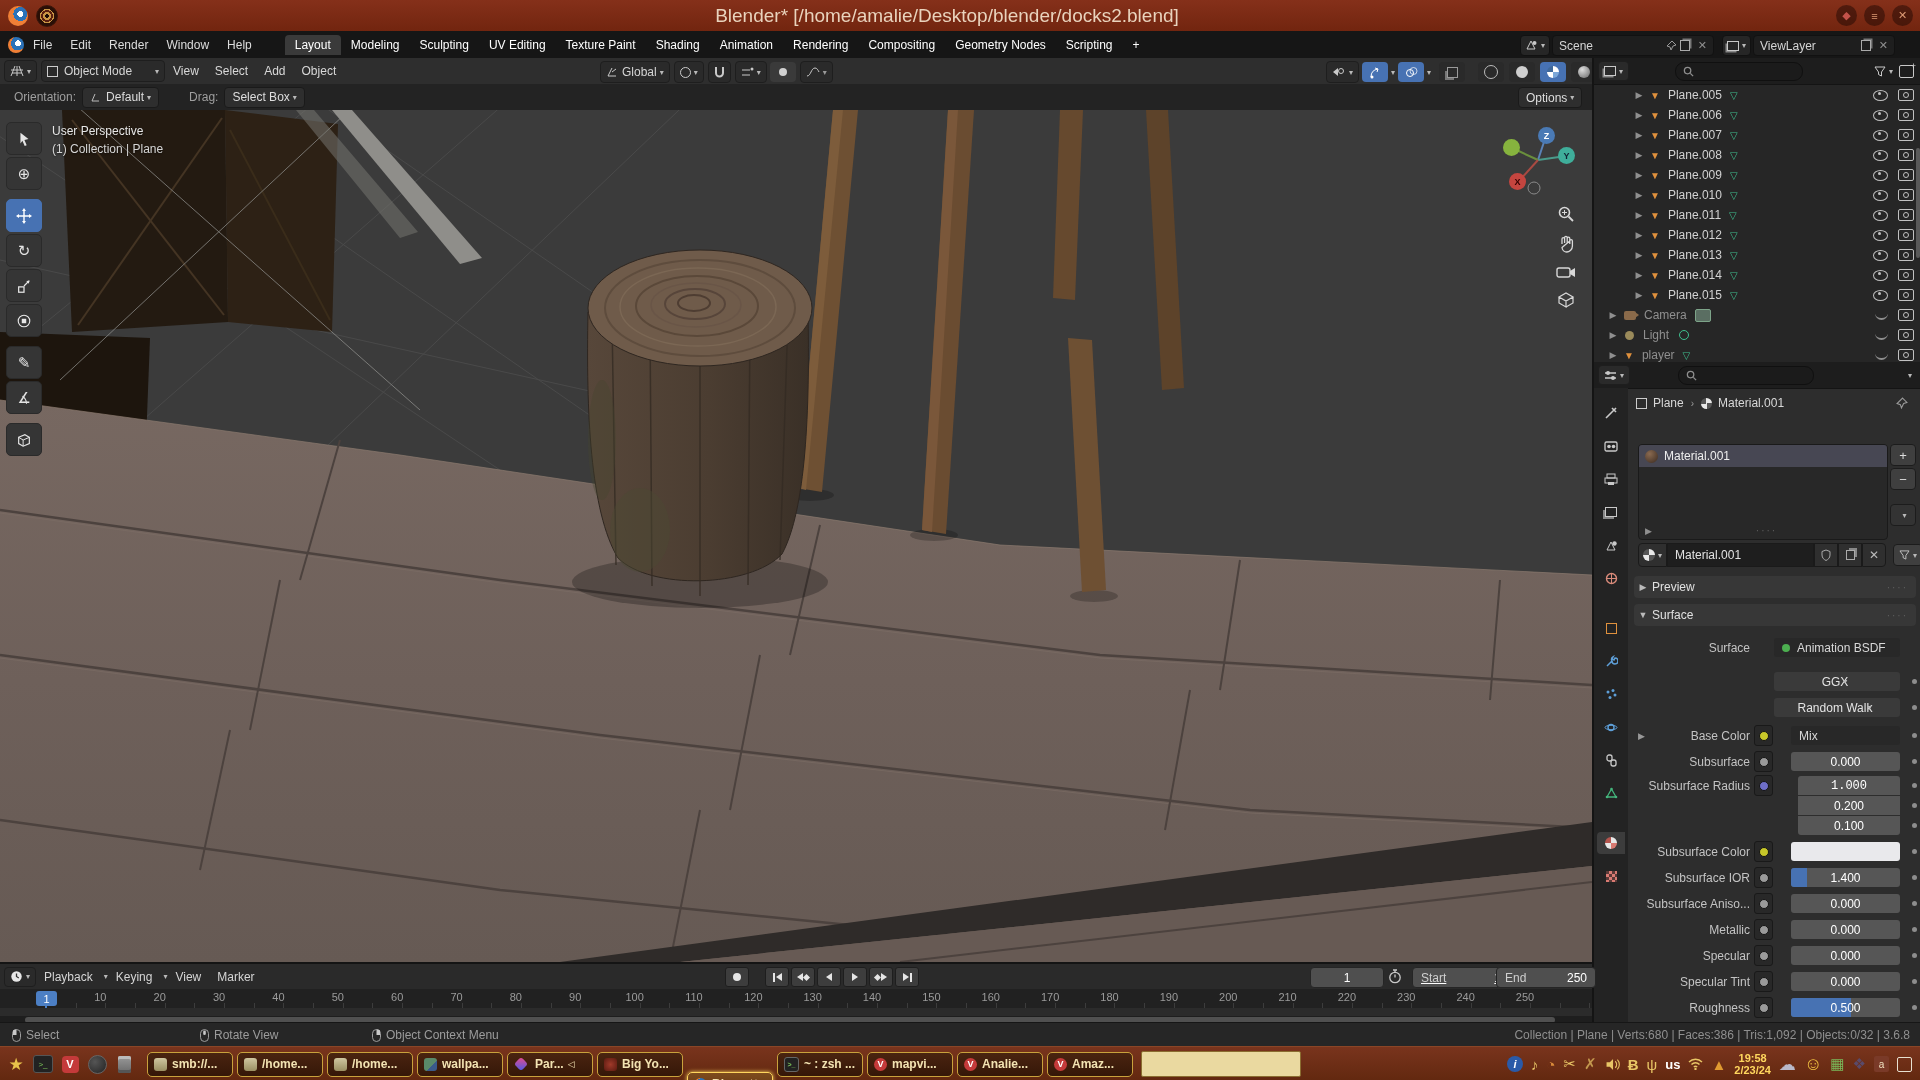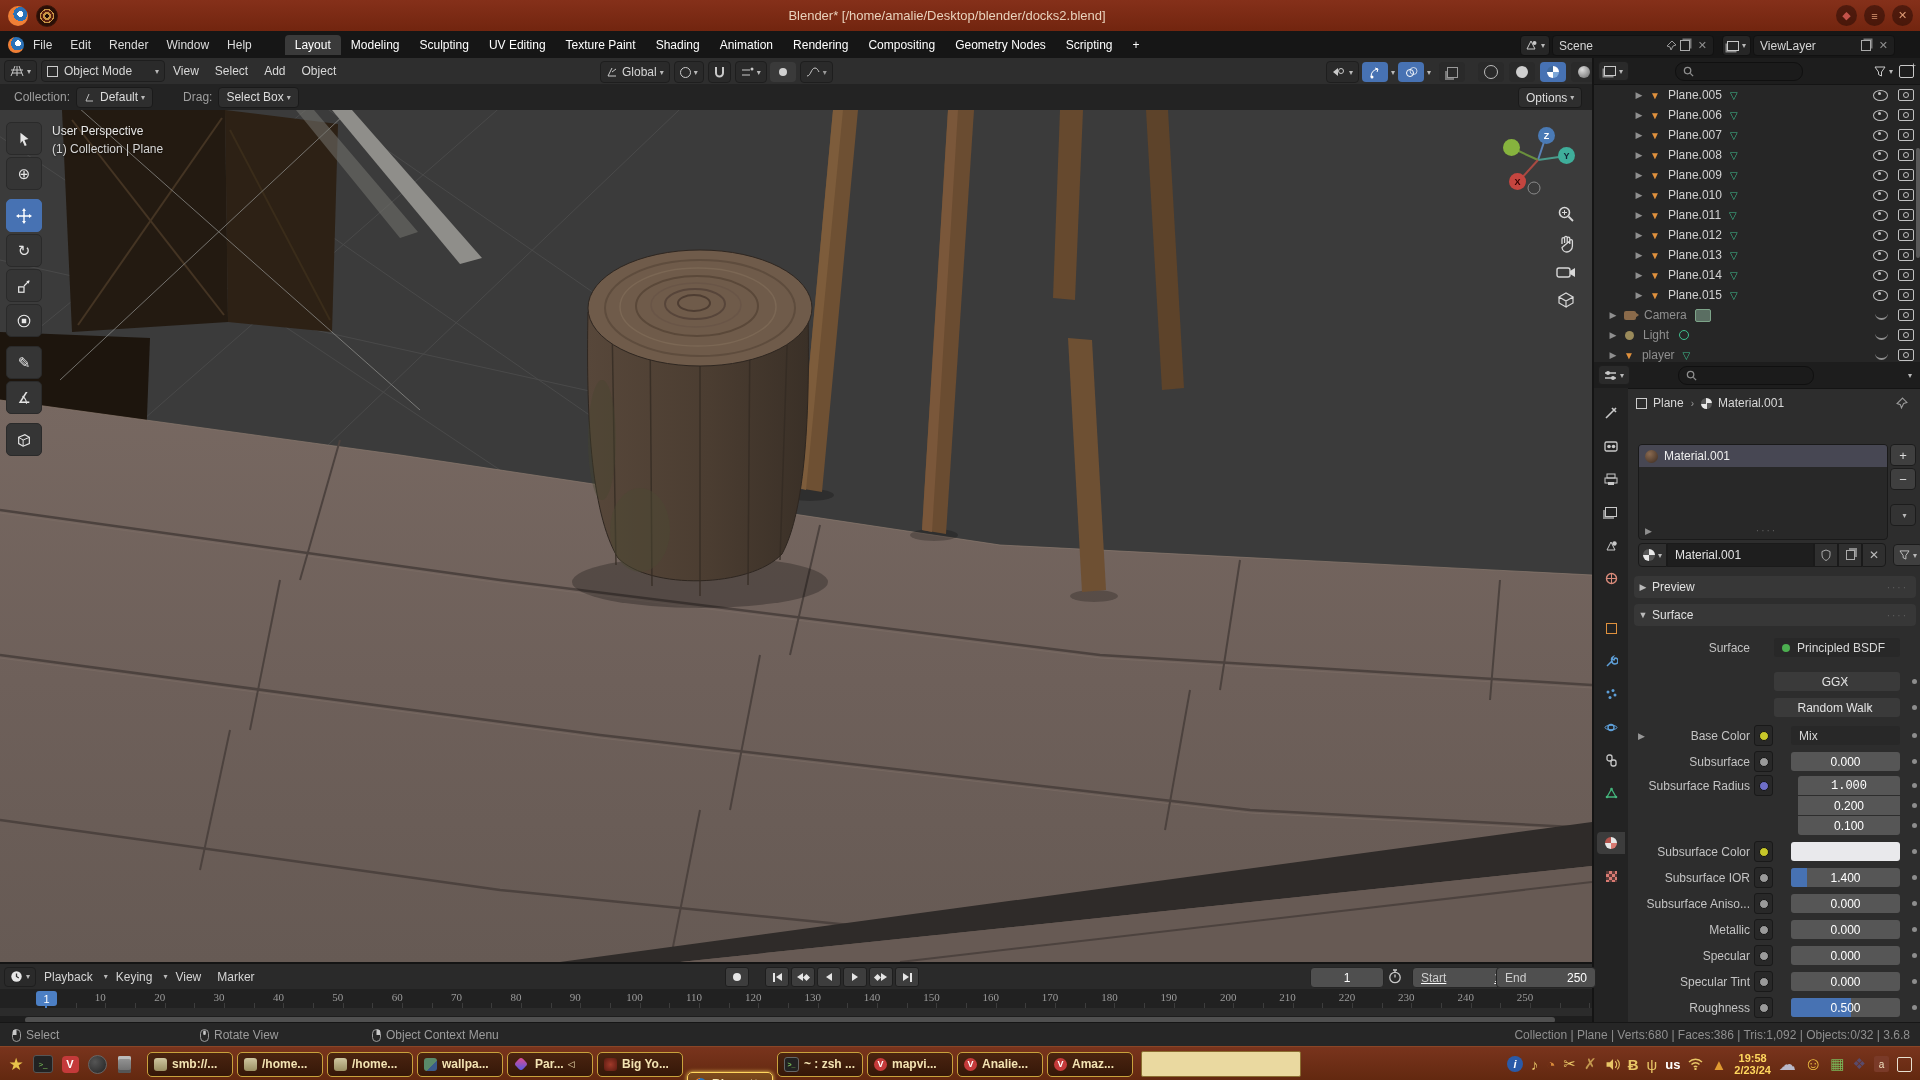--- a/index.html
+++ b/index.html
@@ -10,21 +10,21 @@
   .row{display:flex;align-items:center;}
   .caret{font-size:8px;color:#b9b9b9;margin-left:3px;}
   .dim{color:#9a9a9a;}
 
   
   #titlebar{left:0;top:0;width:1920px;height:31px;background:linear-gradient(#85301a,#72250f);
             display:flex;align-items:center;}
   .tb-icon{width:20px;height:20px;margin-left:8px;border-radius:50%;flex:0 0 auto;}
   .blender-logo{background:radial-gradient(circle at 62% 40%,#fff 0 3px,#2b72b8 3px 7px,#ef7f36 7px 100%);}
   .bullseye{background:radial-gradient(circle,#1a0c06 0 2px,#c89545 2px 4px,#5a1f10 4px 6px,#c89545 6px 7px,#2a0f06 7px 100%);border:1px solid #3a150a;}
-  #win-title{flex:1;text-align:center;color:#e9d3bd;font-size:13px;}
+  #win-title{flex:1;text-align:center;color:#e9d3bd;font-size:19px;}
   .win-btn{width:21px;height:21px;border-radius:50%;background:rgba(20,5,2,.45);margin-right:7px;
            display:flex;align-items:center;justify-content:center;color:#dd9a74;font-size:11px;}
 
   
   #topbar{left:0;top:31px;width:1920px;height:27px;background:#161616;display:flex;align-items:center;border-bottom:1px solid #0e0e0e;}
   .menu-item{padding:0 9px;color:#dcdcdc;}
   #ws-tabs{display:flex;align-items:center;margin-left:24px;}
   .ws-tab{padding:3px 10px;color:#ffffff;border-radius:4px 4px 0 0;}
   .ws-tab.active{background:#3a3a3a;color:#fff;}
   .sel-chip{display:flex;align-items:center;background:#262626;border:1px solid #111;border-radius:4px;height:19px;padding:0 4px;}
@@ -124,21 +124,21 @@
   .tri-r{width:0;height:0;border-top:4px solid transparent;border-bottom:4px solid transparent;border-left:6px solid #e5e5e5;}
   .tri-l{width:0;height:0;border-top:4px solid transparent;border-bottom:4px solid transparent;border-right:6px solid #e5e5e5;}
   .tbar{width:2px;height:9px;background:#e5e5e5;}
   .tdia{width:5px;height:5px;background:#e5e5e5;transform:rotate(45deg);}
   .frame-chip{position:absolute;top:3px;height:19px;background:#4f4f4f;border:1px solid #252525;border-radius:4px;color:#fff;
               display:flex;align-items:center;justify-content:center;}
   #ruler{position:absolute;left:0;top:25px;width:1592px;height:19px;background:#212121;border-bottom:1px solid #191919;overflow:hidden;}
   #ruler::after{content:"";position:absolute;left:46px;right:0;bottom:0;height:5px;
                 background:repeating-linear-gradient(90deg,#3c3c3c 0 1px,transparent 1px 29.68px);}
   #ruler-labels{position:absolute;left:70.7px;top:2px;display:flex;color:#9b9b9b;font-size:11px;}
-  #ruler-labels span{width:59.36px;text-align:center;flex:0 0 auto;font-family:Liberation Serif, serif;}
+  #ruler-labels span{width:59.36px;text-align:center;flex:0 0 auto;}
   #playhead-chip{position:absolute;left:36px;top:27px;width:21px;height:15px;background:#4c7fc4;border-radius:3px;
                  color:#fff;font-size:11px;display:flex;align-items:center;justify-content:center;}
   #playhead-line{position:absolute;left:45px;top:42px;width:2px;height:10px;background:#4c7fc4;}
   #tl-track{position:absolute;left:0;top:44px;width:1592px;height:8px;background:#2b2b2b;}
   #tl-scroll{position:absolute;left:0;top:52px;width:1592px;height:8px;background:#1e1e1e;}
   #tl-thumb{position:absolute;left:25px;top:1px;width:1530px;height:6px;background:#505050;border-radius:3px;}
 
   
   #statusbar{left:0;top:1022px;width:1920px;height:24px;background:#262626;border-top:1px solid #161616;display:flex;align-items:center;color:#9c9c9c;}
   .hint{display:flex;align-items:center;gap:5px;position:absolute;}
@@ -312,21 +312,21 @@
           </span>
         <span class="tgl">
             <span class="ball" style="background:radial-gradient(circle at 35% 30%,#ddd,#666);"></span>
           </span>
         <span class="caret">▾</span>
       </span>
     </div>
   </div>
 
   <div class="abs" id="tool-settings">
-    <span class="ts-label">Collection:</span>
+    <span class="ts-label">Orientation:</span>
     <span class="ts-chip">
       <svg width="11" height="11" viewBox="0 0 11 11" style="margin-right:5px;">
           <path d="M2,9 L5,2 M2,9 H9" stroke="#bbb" fill="none"></path>
         </svg>
       <span>Default</span>
       <span class="caret">▾</span>
     </span>
     <span class="ts-label" style="margin-left:30px;">Drag:</span>
     <span class="ts-chip">
       <span>Select Box</span>
@@ -872,21 +872,21 @@
         <span class="tri">▼</span>
         <span>Surface</span>
         <span class="spacer"></span>
           <span class="grip" style="margin-right:8px;">····</span>
       </div>
 
       <div class="prow" style="top:250px;left:0;right:0;">
         <span class="plabel">Surface</span>
         <span class="pfield dark">
             <i style="width:8px;height:8px;border-radius:50%;background:#4caf50;margin-right:7px;"></i>
-            <span>Principled BSDF</span>
+            <span>Animation BSDF</span>
           </span>
 
       </div>
       <div class="prow" style="top:284px;left:0;right:0;">
         <span class="pfield menu">
             <span>GGX</span>
             <span class="pcaret">▾</span>
           </span>
         <span class="deco"></span>
       </div>

